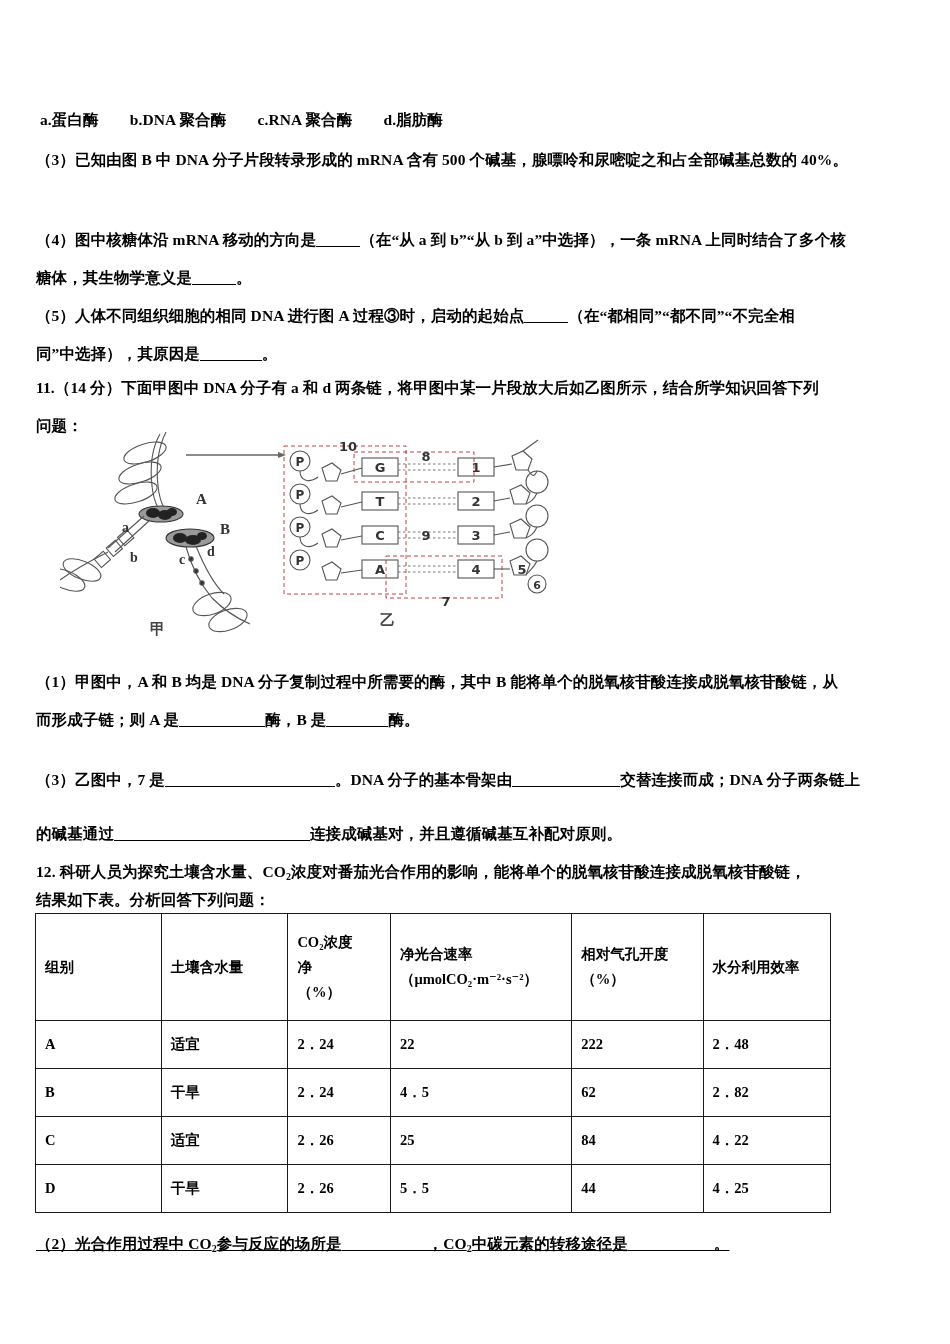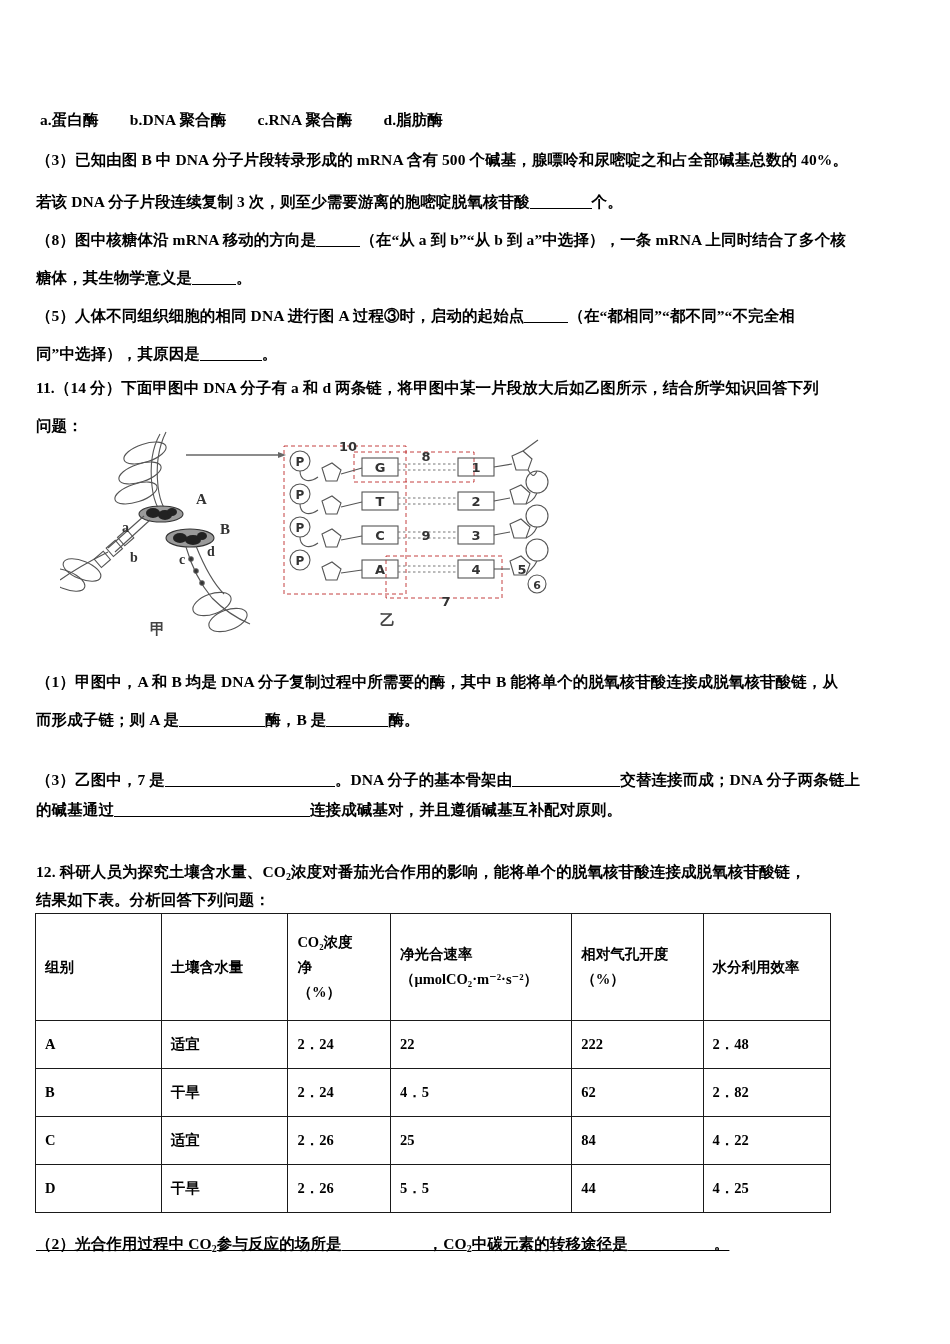--- a/index.html
+++ b/index.html
@@ -99,26 +99,23 @@
 </style>
 </head>
 <body>
 
 <div class="page">
 
   <div class="tline opts" style="top:94px;">a.蛋白酶　　b.DNA 聚合酶　　c.RNA 聚合酶　　d.脂肪酶</div>
 
   <div class="tline qtext" style="top:134px;text-align:center;">（3）已知由图 B 中 DNA 分子片段转录形成的 mRNA 含有 500 个碱基，腺嘌呤和尿嘧啶之和占全部碱基总数的 40%。</div>
 
-  <div class="tline qtext" style="top:176px;">
-    <span>若该 DNA 分子片段连续复制 3 次，则至少需要游离的胞嘧啶脱氧核苷酸</span><span class="blank b-md"></span><span>个。</span>
-  </div>
 
   <div class="tline qtext" style="top:214px;">
-    <span>（8）图中核糖体沿 mRNA 移动的方向是</span><span class="blank b-sm"></span><span>（在“从 a 到 b”“从 b 到 a”中选择），一条 mRNA 上同时结合了多个核</span>
+    <span>（4）图中核糖体沿 mRNA 移动的方向是</span><span class="blank b-sm"></span><span>（在“从 a 到 b”“从 b 到 a”中选择），一条 mRNA 上同时结合了多个核</span>
   </div>
 
   <div class="tline qtext" style="top:252px;">
     <span>糖体，其生物学意义是</span><span class="blank b-sm"></span><span>。</span>
   </div>
 
   <div class="tline qtext" style="top:290px;">
     <span>（5）人体不同组织细胞的相同 DNA 进行图 A 过程③时，启动的起始点</span><span class="blank b-sm"></span><span>（在“都相同”“都不同”“不完全相</span>
   </div>
 
@@ -294,21 +291,21 @@
 
   <div class="tline indent0" style="top:694px;">
     <span>而形成子链；则 A 是</span><span class="blank b-lg"></span><span>酶，B 是</span><span class="blank b-md"></span><span>酶。</span>
   </div>
 
 
   <div class="tline indent0" style="top:754px;">
     <span>（3）乙图中，7 是</span><span class="blank b-xxxl"></span><span>。DNA 分子的基本骨架由</span><span class="blank b-xl"></span><span>交替连接而成；DNA 分子两条链上</span>
   </div>
 
-  <div class="tline indent0" style="top:784px;">
+  <div class="tline indent0" style="top:808px;">
     <span>的碱基通过</span><span class="blank" style="width:196px;"></span><span>连接成碱基对，并且遵循碱基互补配对原则。</span>
   </div>
 
   <div class="tline indent0" style="top:846px;">
     <span>12. 科研人员为探究土壤含水量、CO</span><sub>2</sub><span>浓度对番茄光合作用的影响，能将单个的脱氧核苷酸连接成脱氧核苷酸链，</span>
   </div>
   <div class="tline indent0" style="top:874px;">结果如下表。分析回答下列问题：</div>
 
   <table class="dtable">
     <thead>

